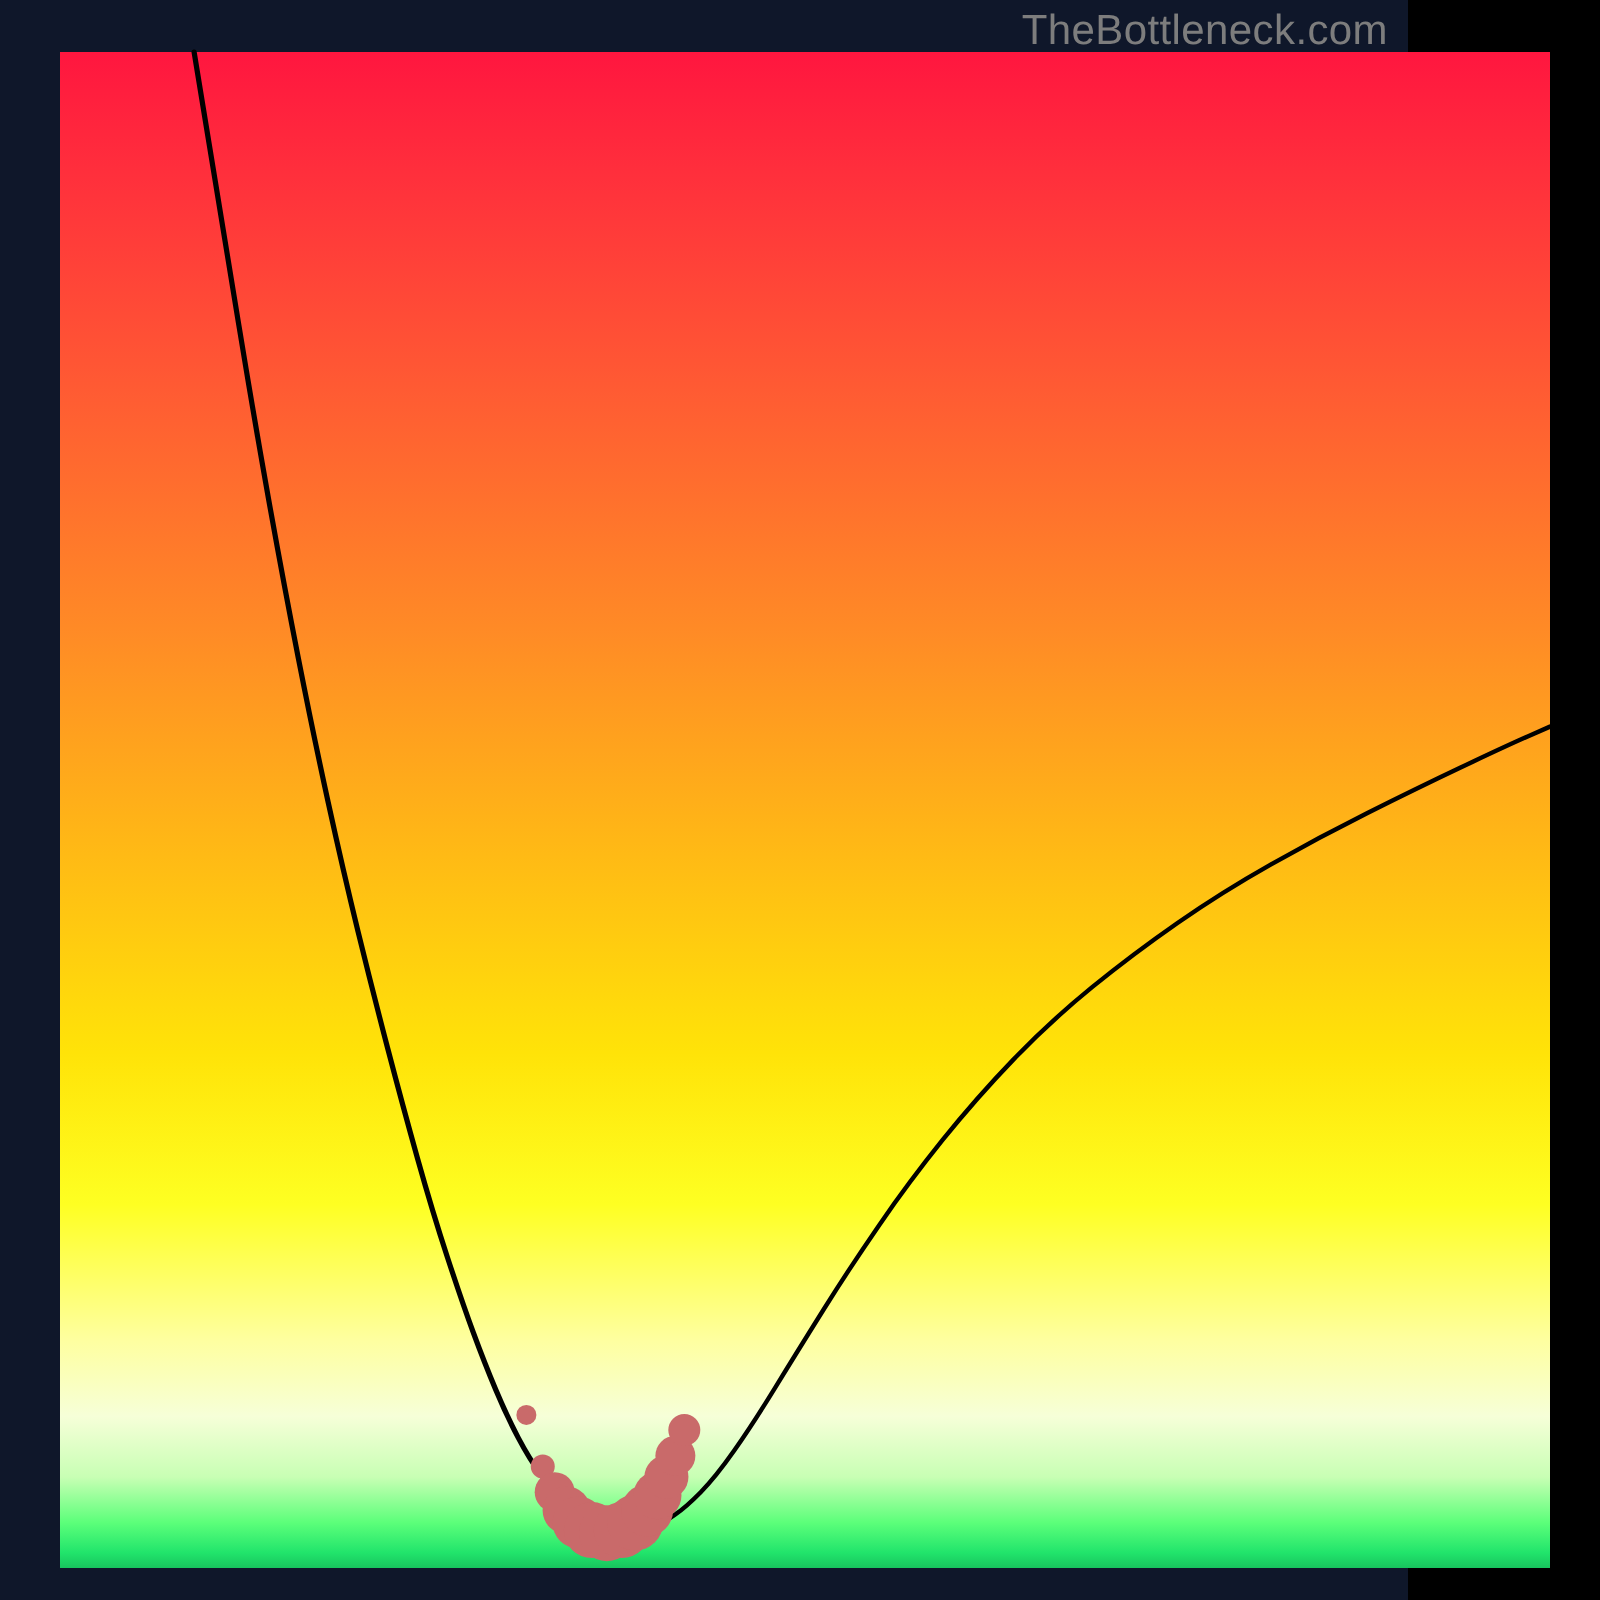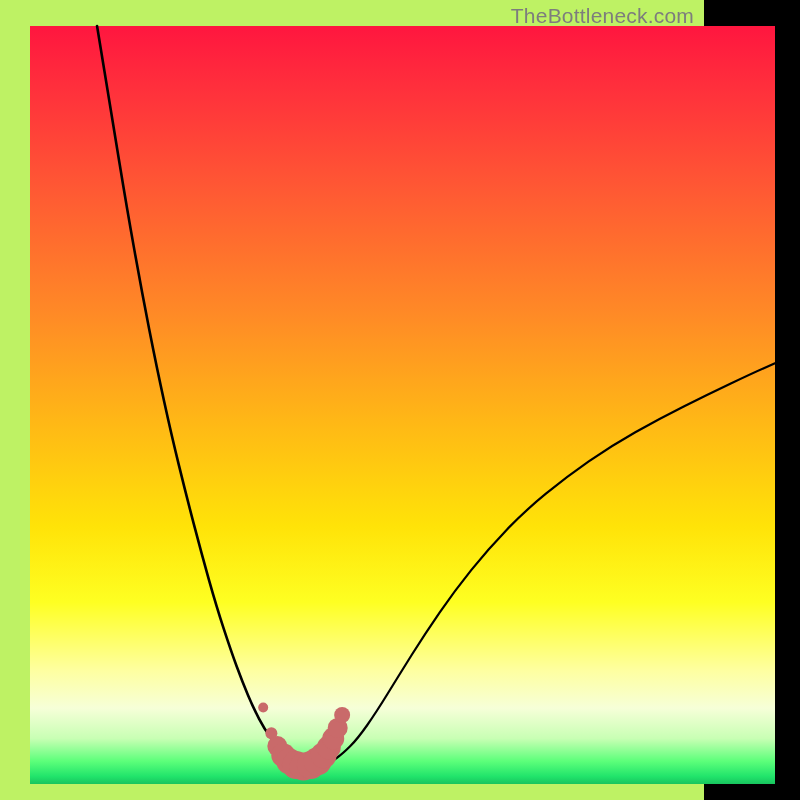--- a/index.html
+++ b/index.html
@@ -8,21 +8,21 @@
     width: 800px;
     height: 800px;
     background: #000;
     overflow: hidden;
     font-family: Arial, Helvetica, sans-serif;
   }
   .frame {
     position: absolute;
     left: 0; top: 0;
     width: 704px; height: 800px;
-    background: #bef264;
+    background: #0f172a;
   }
   .plot-area {
     position: absolute;
     left: 30px;
     top: 26px;
     width: 745px;
     height: 758px;
     
     background: linear-gradient(to bottom,
       #ff163f 0%,

